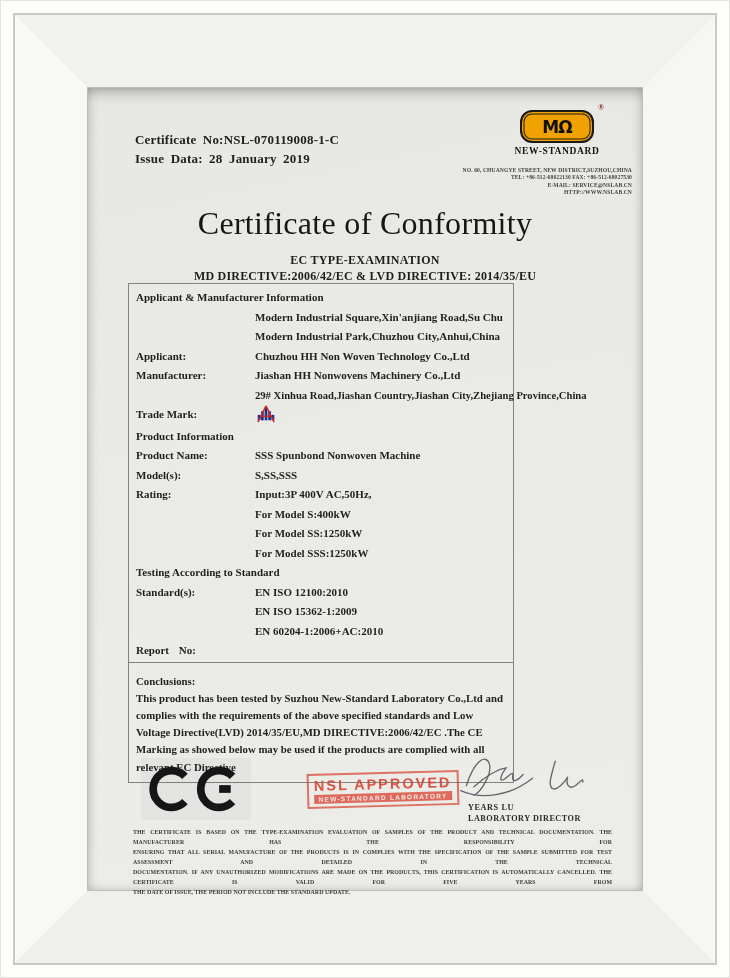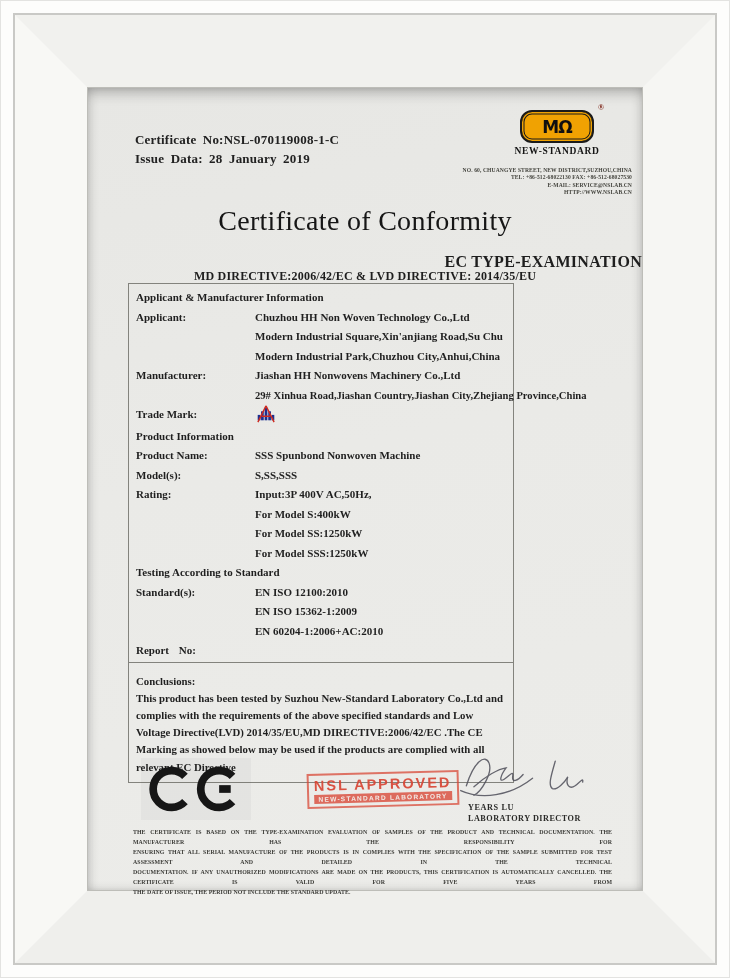--- a/index.html
+++ b/index.html
@@ -47,22 +47,22 @@
     box-shadow:inset 0 0 0 1.5px #f0a202, inset 0 0 0 2.5px #1a1a1a;
   }
   .logo-reg{position:absolute;top:-7px;right:-10px;font-size:8px;color:#7a1f12;font-weight:700;}
   .logo-name{margin-top:3px;font-size:9.5px;font-weight:700;letter-spacing:.6px;color:#141414;}
   .logo-address{
     position:absolute;top:79px;right:10px;width:210px;text-align:right;
     font-size:5.6px;line-height:7.4px;font-weight:700;color:#45453f;letter-spacing:.1px;
   }
 
   
-  .doc-title{position:absolute;left:0;top:117px;width:100%;text-align:center;font-size:28px;font-weight:400;letter-spacing:.3px;color:#161616;}
-  .doc-sub1{position:absolute;left:0;top:165px;width:100%;text-align:right;font-size:16px;font-weight:700;letter-spacing:.3px;}
+  .doc-title{position:absolute;left:0;top:117px;width:100%;text-align:center;font-size:32px;font-weight:400;letter-spacing:.3px;color:#161616;}
+  .doc-sub1{position:absolute;left:0;top:165px;width:100%;text-align:center;font-size:12px;font-weight:700;letter-spacing:.3px;}
   .doc-sub2{position:absolute;left:0;top:181px;width:100%;text-align:center;font-size:12px;font-weight:700;letter-spacing:.2px;}
 
   
   .main-box{
     position:absolute;left:40px;top:195px;width:386px;
     border:1px solid #83837d;background:transparent;
     padding:4px 7px 0 7px;
     font-size:11px;font-weight:700;line-height:19.5px;color:#1f1f1f;
   }
   .row{display:flex;}
@@ -124,26 +124,26 @@
     </div>
 
     <div class="doc-title">Certificate of Conformity</div>
     <div class="doc-sub1">EC TYPE-EXAMINATION</div>
     <div class="doc-sub2">MD DIRECTIVE:2006/42/EC &amp; LVD DIRECTIVE: 2014/35/EU</div>
 
     <div class="main-box">
       <div class="section-hd">Applicant &amp; Manufacturer Information</div>
 
       <div class="row">
+        <div class="lbl"></div>
+        <div class="val">Modern Industrial Square,Xin'anjiang Road,Su Chu Modern Industrial Park,Chuzhou City,Anhui,China</div>
+      </div>
+      <div class="row">
         <div class="lbl">Applicant:</div>
         <div class="val">Chuzhou HH Non Woven Technology Co.,Ltd</div>
-      </div>
-      <div class="row">
-        <div class="lbl"></div>
-        <div class="val">Modern Industrial Square,Xin'anjiang Road,Su Chu Modern Industrial Park,Chuzhou City,Anhui,China</div>
       </div>
 
       <div class="row">
         <div class="lbl">Manufacturer:</div>
         <div class="val">Jiashan HH Nonwovens Machinery Co.,Ltd</div>
       </div>
       <div class="row">
         <div class="lbl"></div>
         <div class="val nowrap">29# Xinhua Road,Jiashan Country,Jiashan City,Zhejiang Province,China</div>
       </div>

